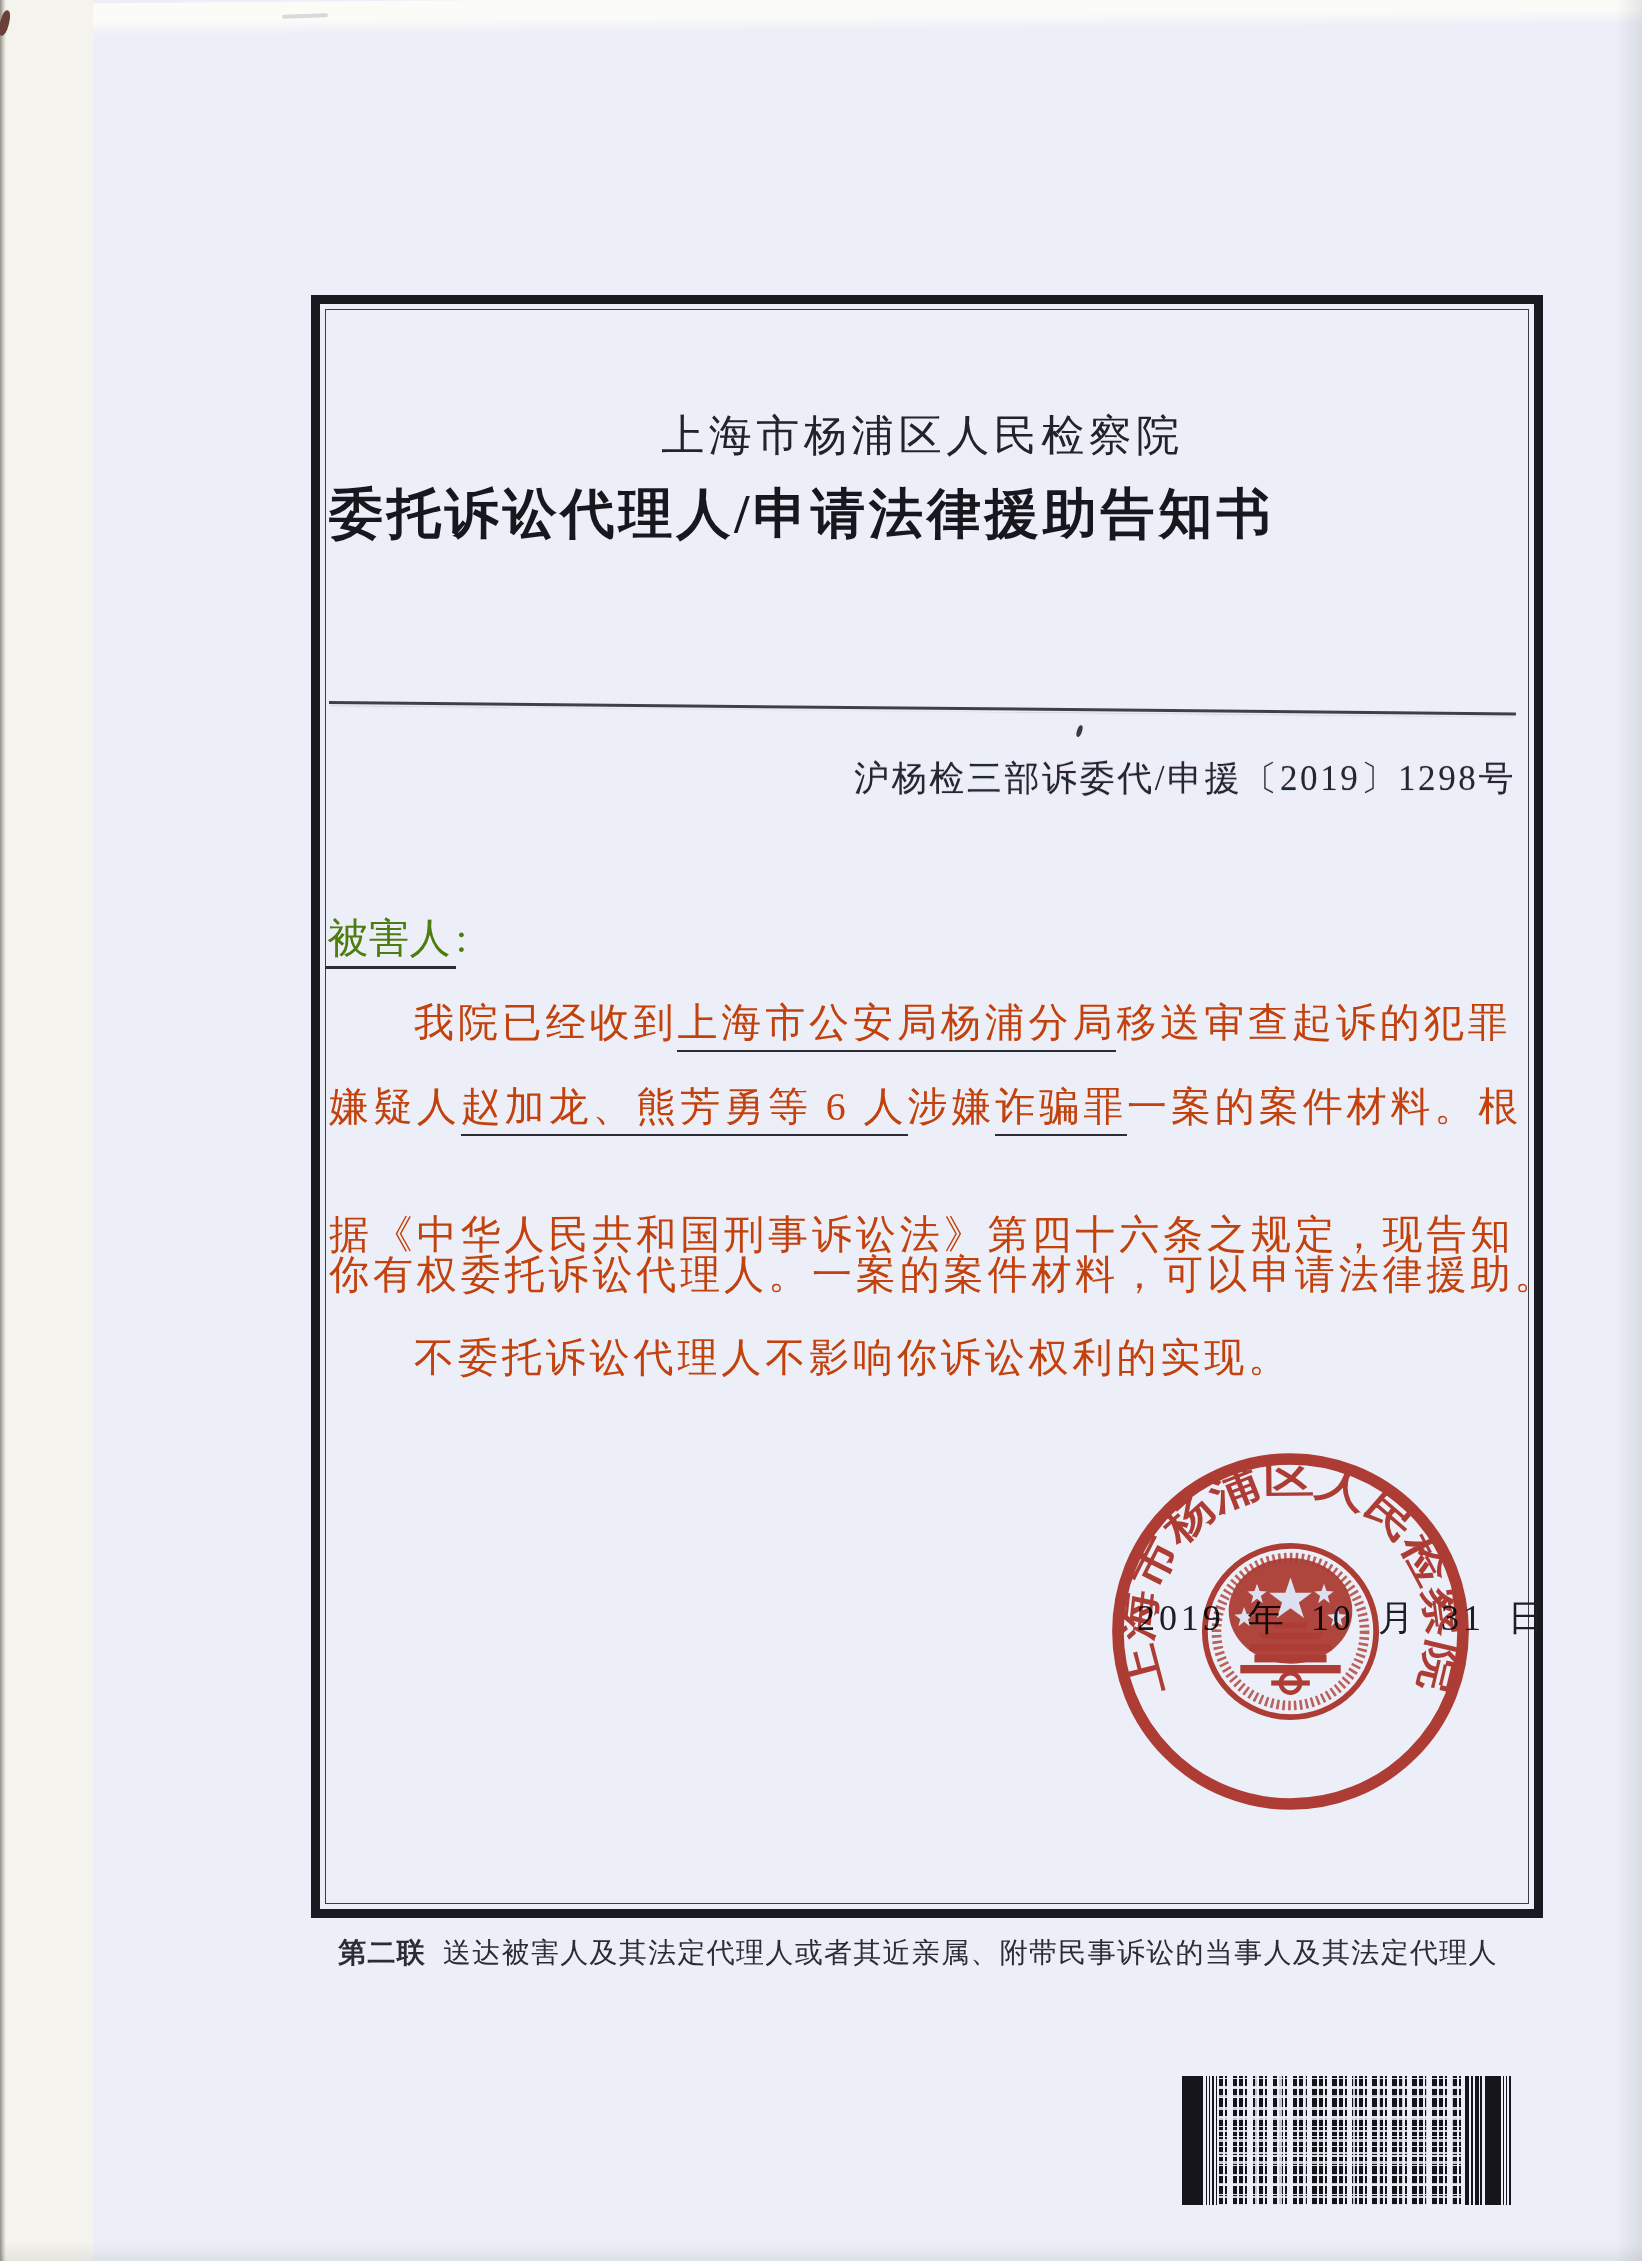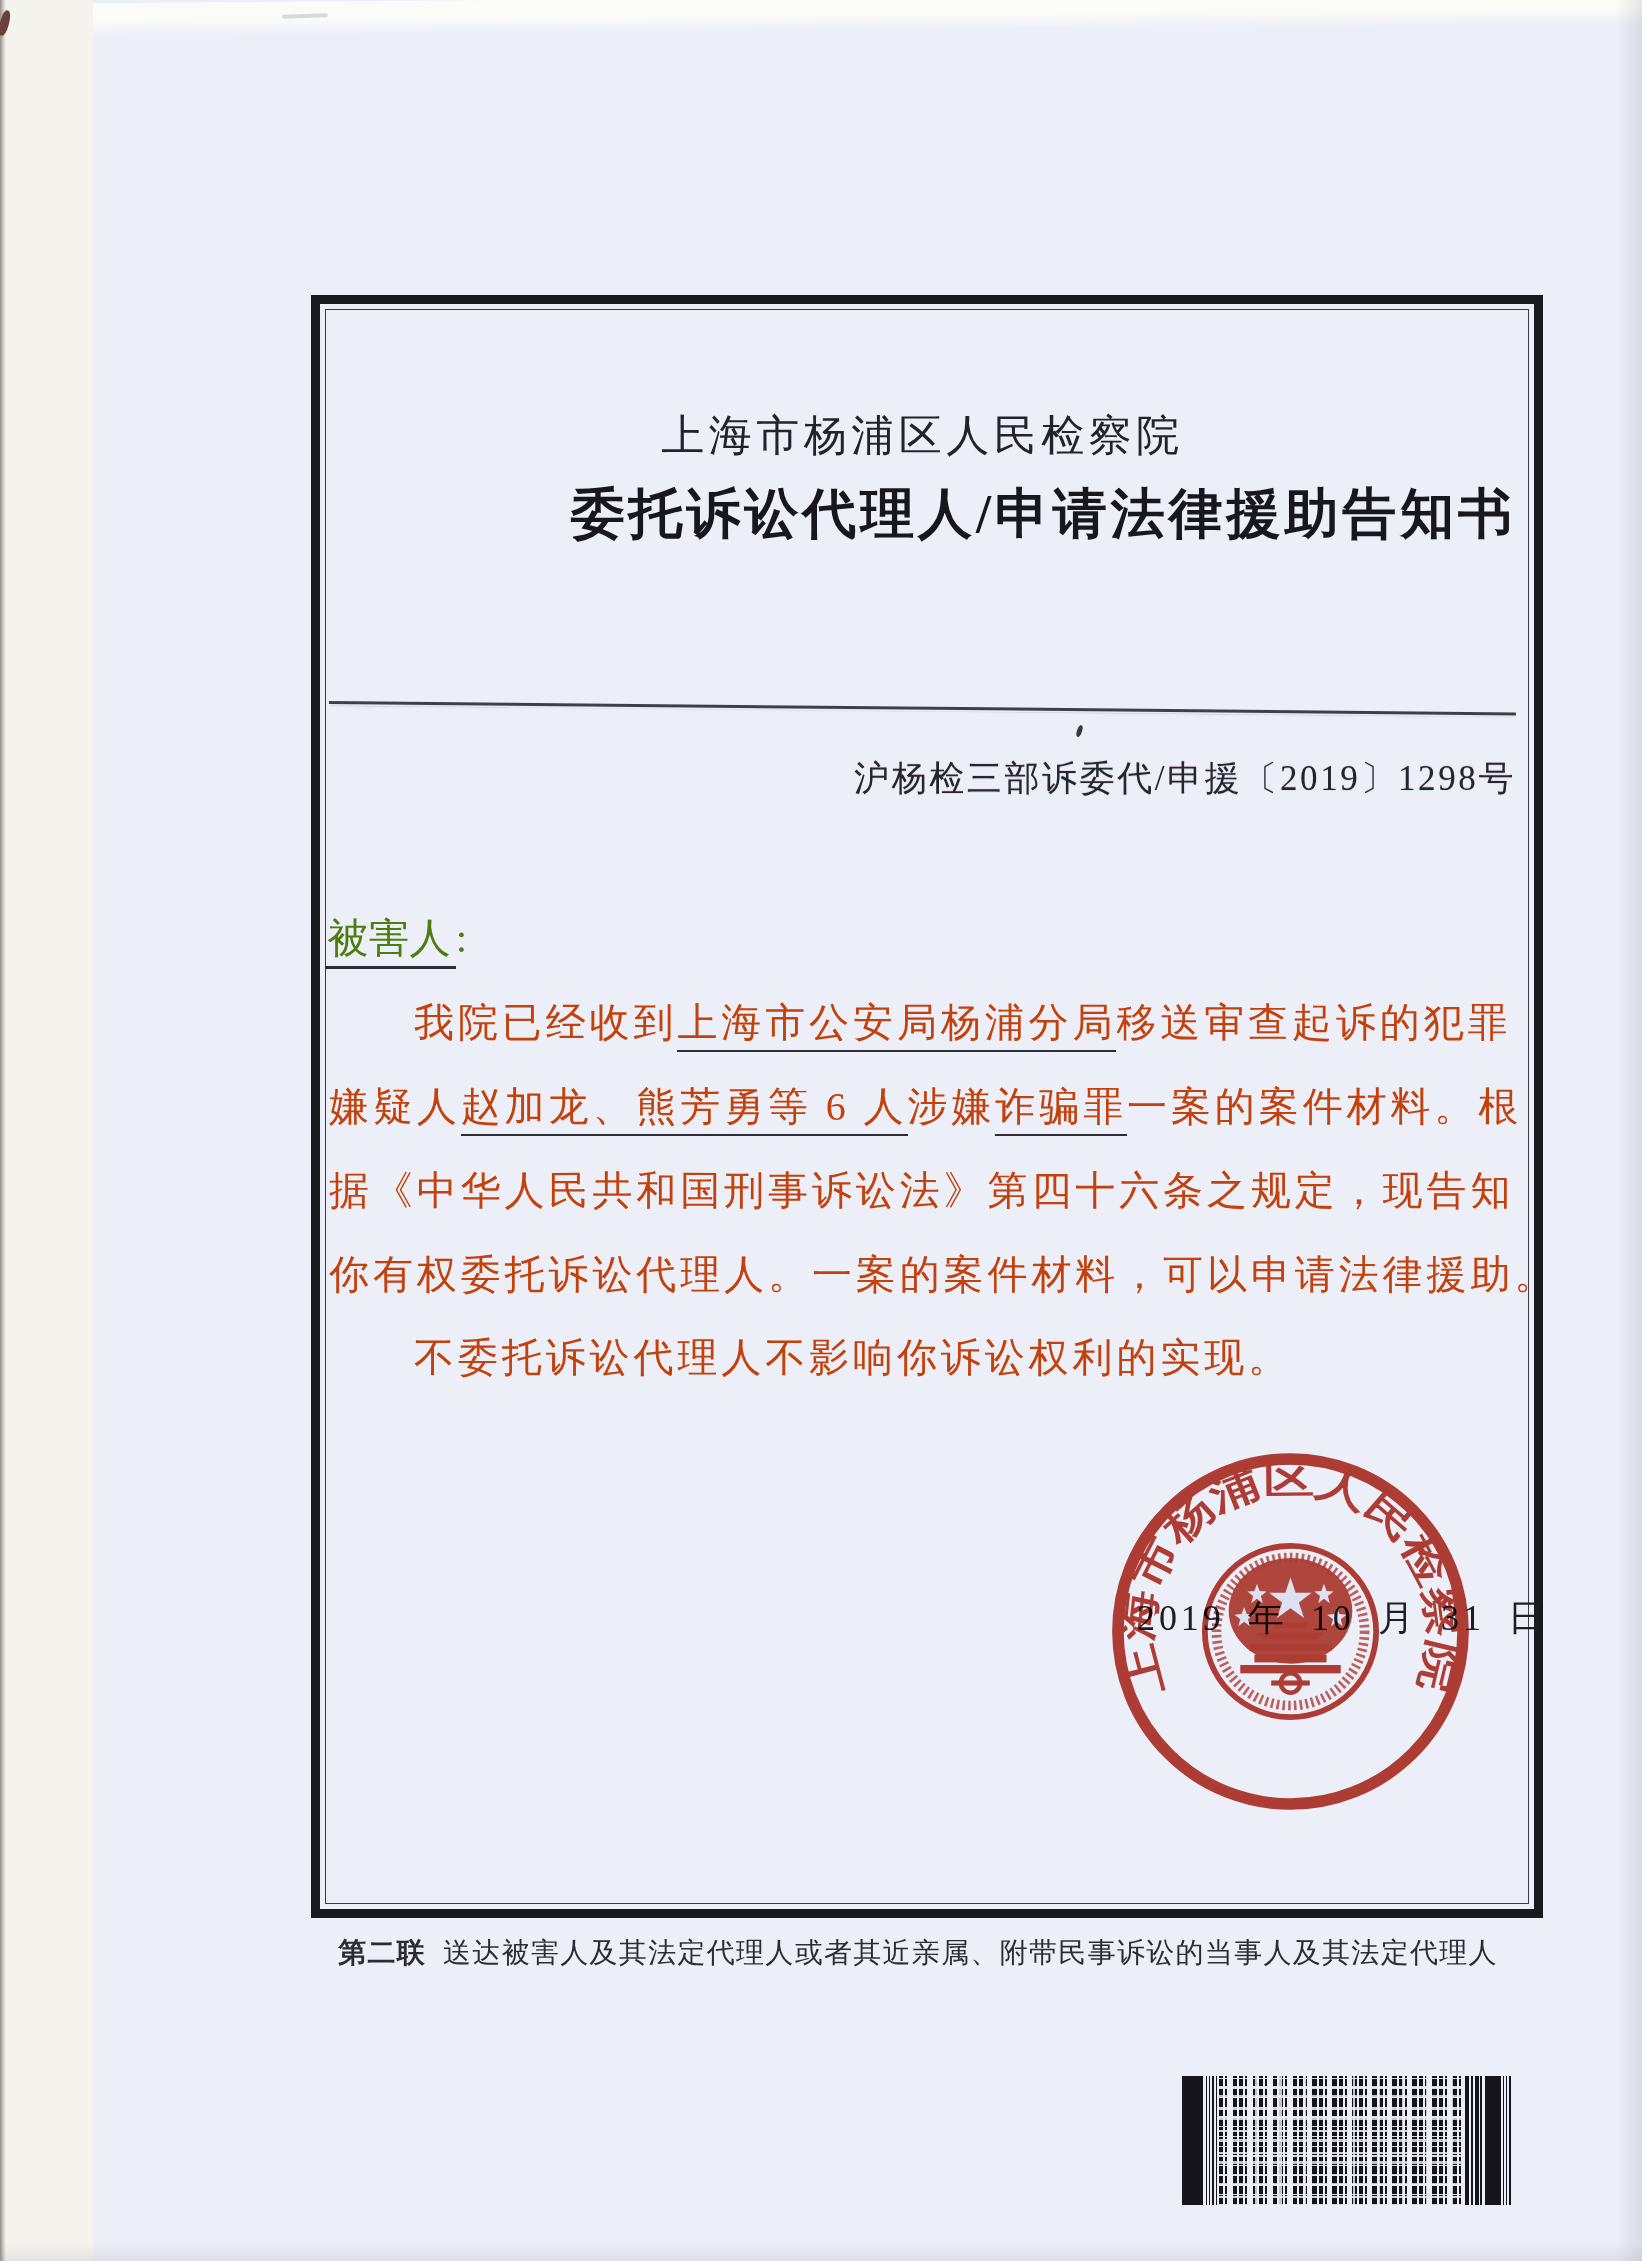--- a/index.html
+++ b/index.html
@@ -30,35 +30,35 @@
   .dash-1{position:absolute;left:282px;top:14px;width:46px;height:3.9px;
     background:rgba(140,140,152,.30);transform:rotate(-2deg);border-radius:1.9px;}
   
   .frame{position:absolute;left:311px;top:295px;width:1214px;height:1605px;
     border:9px solid #191920;}
   .frame-inner{position:absolute;inset:5.2px;border:1.9px solid #3c3c46;}
   
   .org-name{position:absolute;left:329px;width:1187px;top:407px;
     text-align:center;font-size:43px;letter-spacing:4.5px;color:#23232b;}
   .doc-title{position:absolute;left:329px;width:1187px;top:478px;
-    text-align:right;font-size:54px;font-weight:bold;letter-spacing:3.9px;color:#17171d;}
+    text-align:left;font-size:54px;font-weight:bold;letter-spacing:3.9px;color:#17171d;}
   .rule{position:absolute;left:329px;top:701px;width:1187px;height:3.2px;
     background:#3f3f47;transform:rotate(.55deg);transform-origin:left center;
     box-shadow:0 3.2px 1.3px -1.3px rgba(90,90,105,.4);}
   .doc-number{position:absolute;left:329px;width:1187px;top:755px;
     text-align:right;font-size:35px;letter-spacing:2.6px;color:#262630;
     text-shadow:0 -1.3px 0 rgba(190,0,150,.10),0 1.3px 0 rgba(0,150,110,.10);}
   
   .salutation{position:absolute;left:325px;top:911px;font-size:41px;color:#4d7c0f;}
   .salutation .u{border-bottom:3.2px solid #2c2c34;padding:0 5.2px 5.2px 2.6px;}
   .bline{position:absolute;left:329px;width:1188px;font-size:40px;
     letter-spacing:3.9px;color:#c2410c;white-space:nowrap;}
   .bline .u{border-bottom:2.6px solid #2c2c34;padding-bottom:4.5px;}
   .indent{text-indent:85px;}
-  .l1{top:995px;} .l2{top:1079px;} .l3{top:1163px;} .l4{top:1247px;} .l5{top:1330px;}
+  .l1{top:995px;} .l2{top:1079px;} .l3{top:1207px;} .l4{top:1247px;} .l5{top:1330px;}
   
   .issue-date{position:absolute;left:1137px;top:1594px;font-size:36px;
     letter-spacing:3.9px;word-spacing:10.3px;color:#1d1d24;}
   .seal{position:absolute;left:1107px;top:1448px;width:367px;height:367px;
     mix-blend-mode:multiply;opacity:.95;}
   
   .footer-note{position:absolute;left:311px;width:1214px;top:1934px;
     text-align:center;font-size:28px;letter-spacing:1.3px;color:#2c2c35;}
   .footer-note .lbl{font-weight:bold;margin-right:17px;}
   

